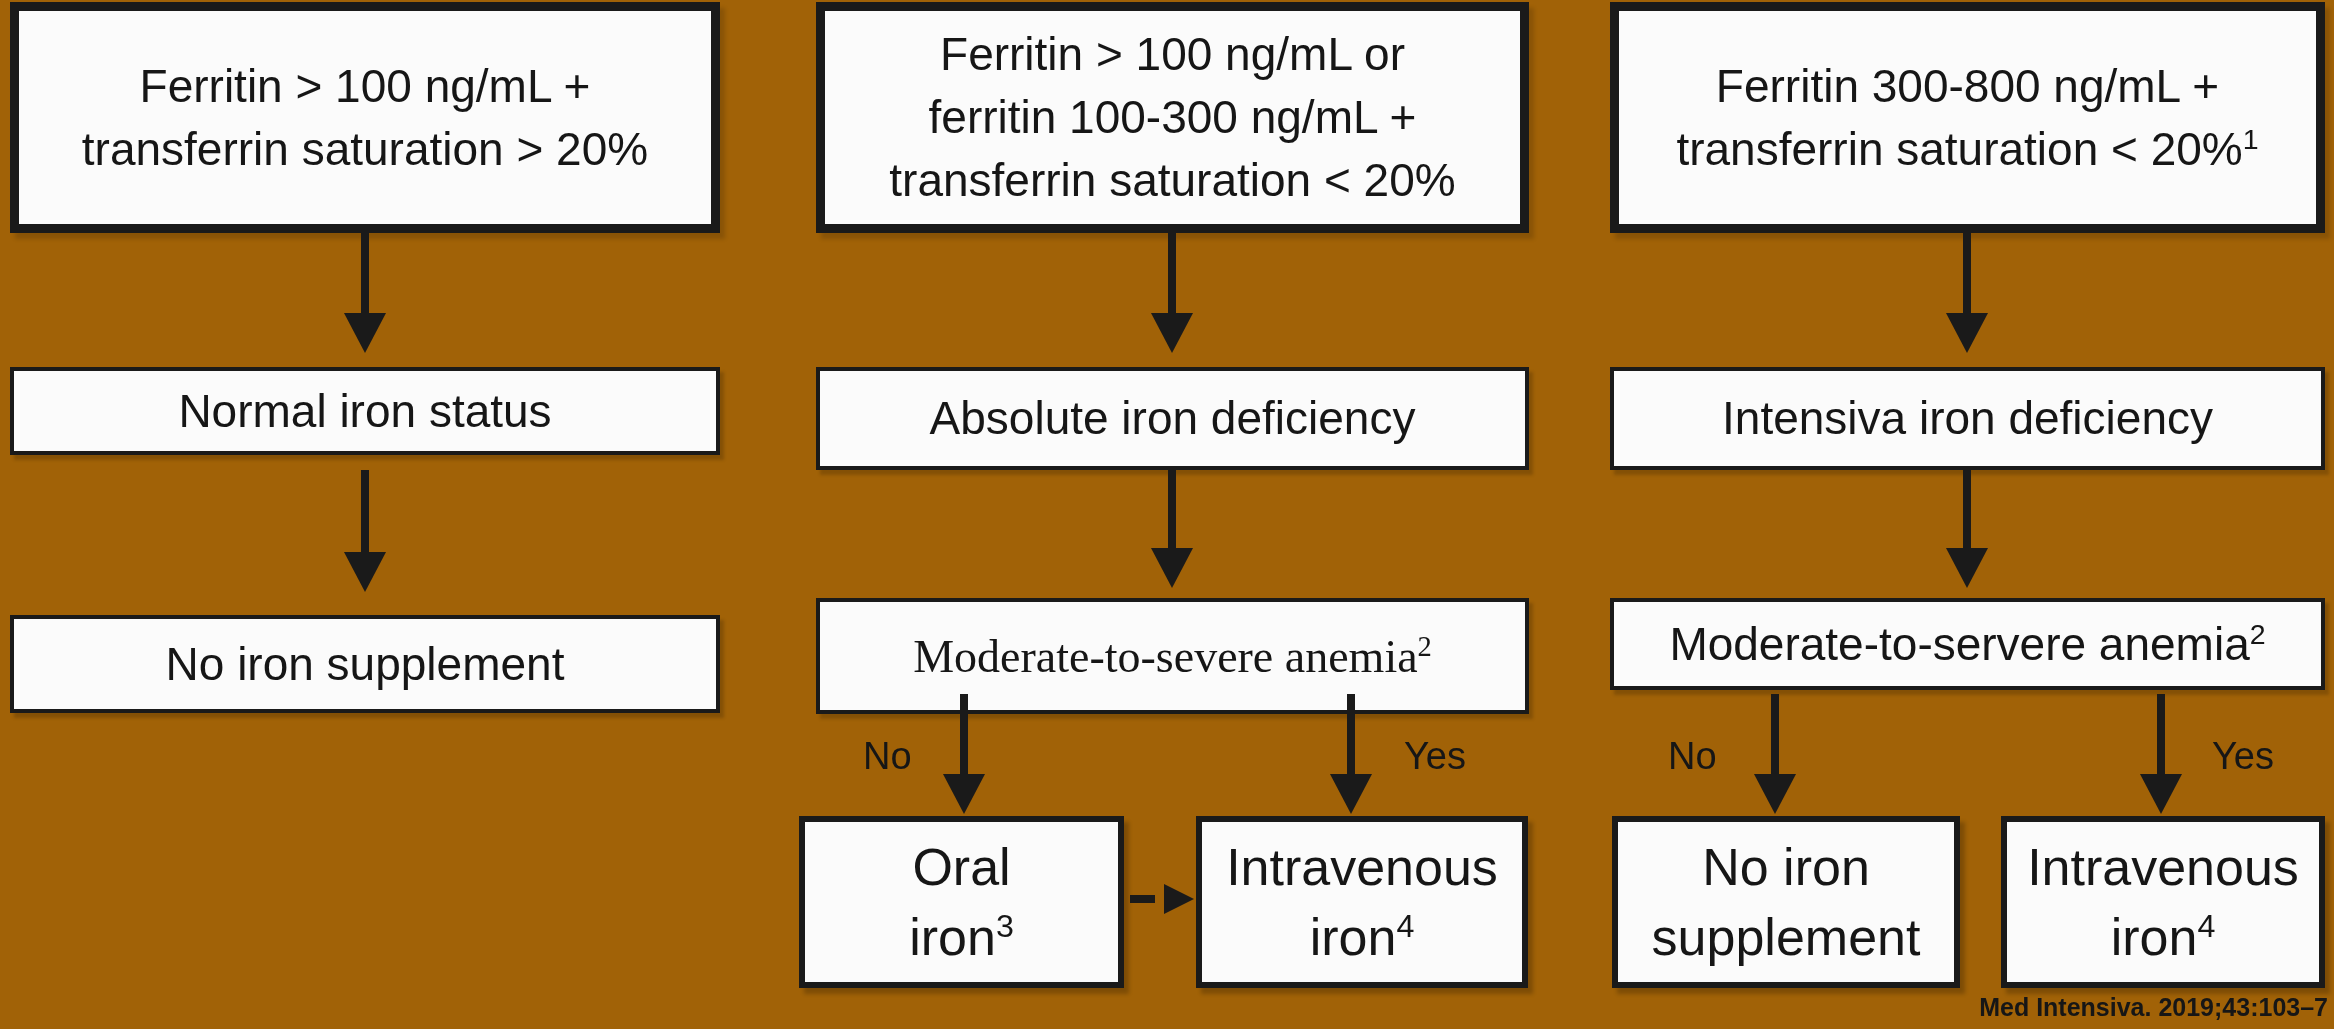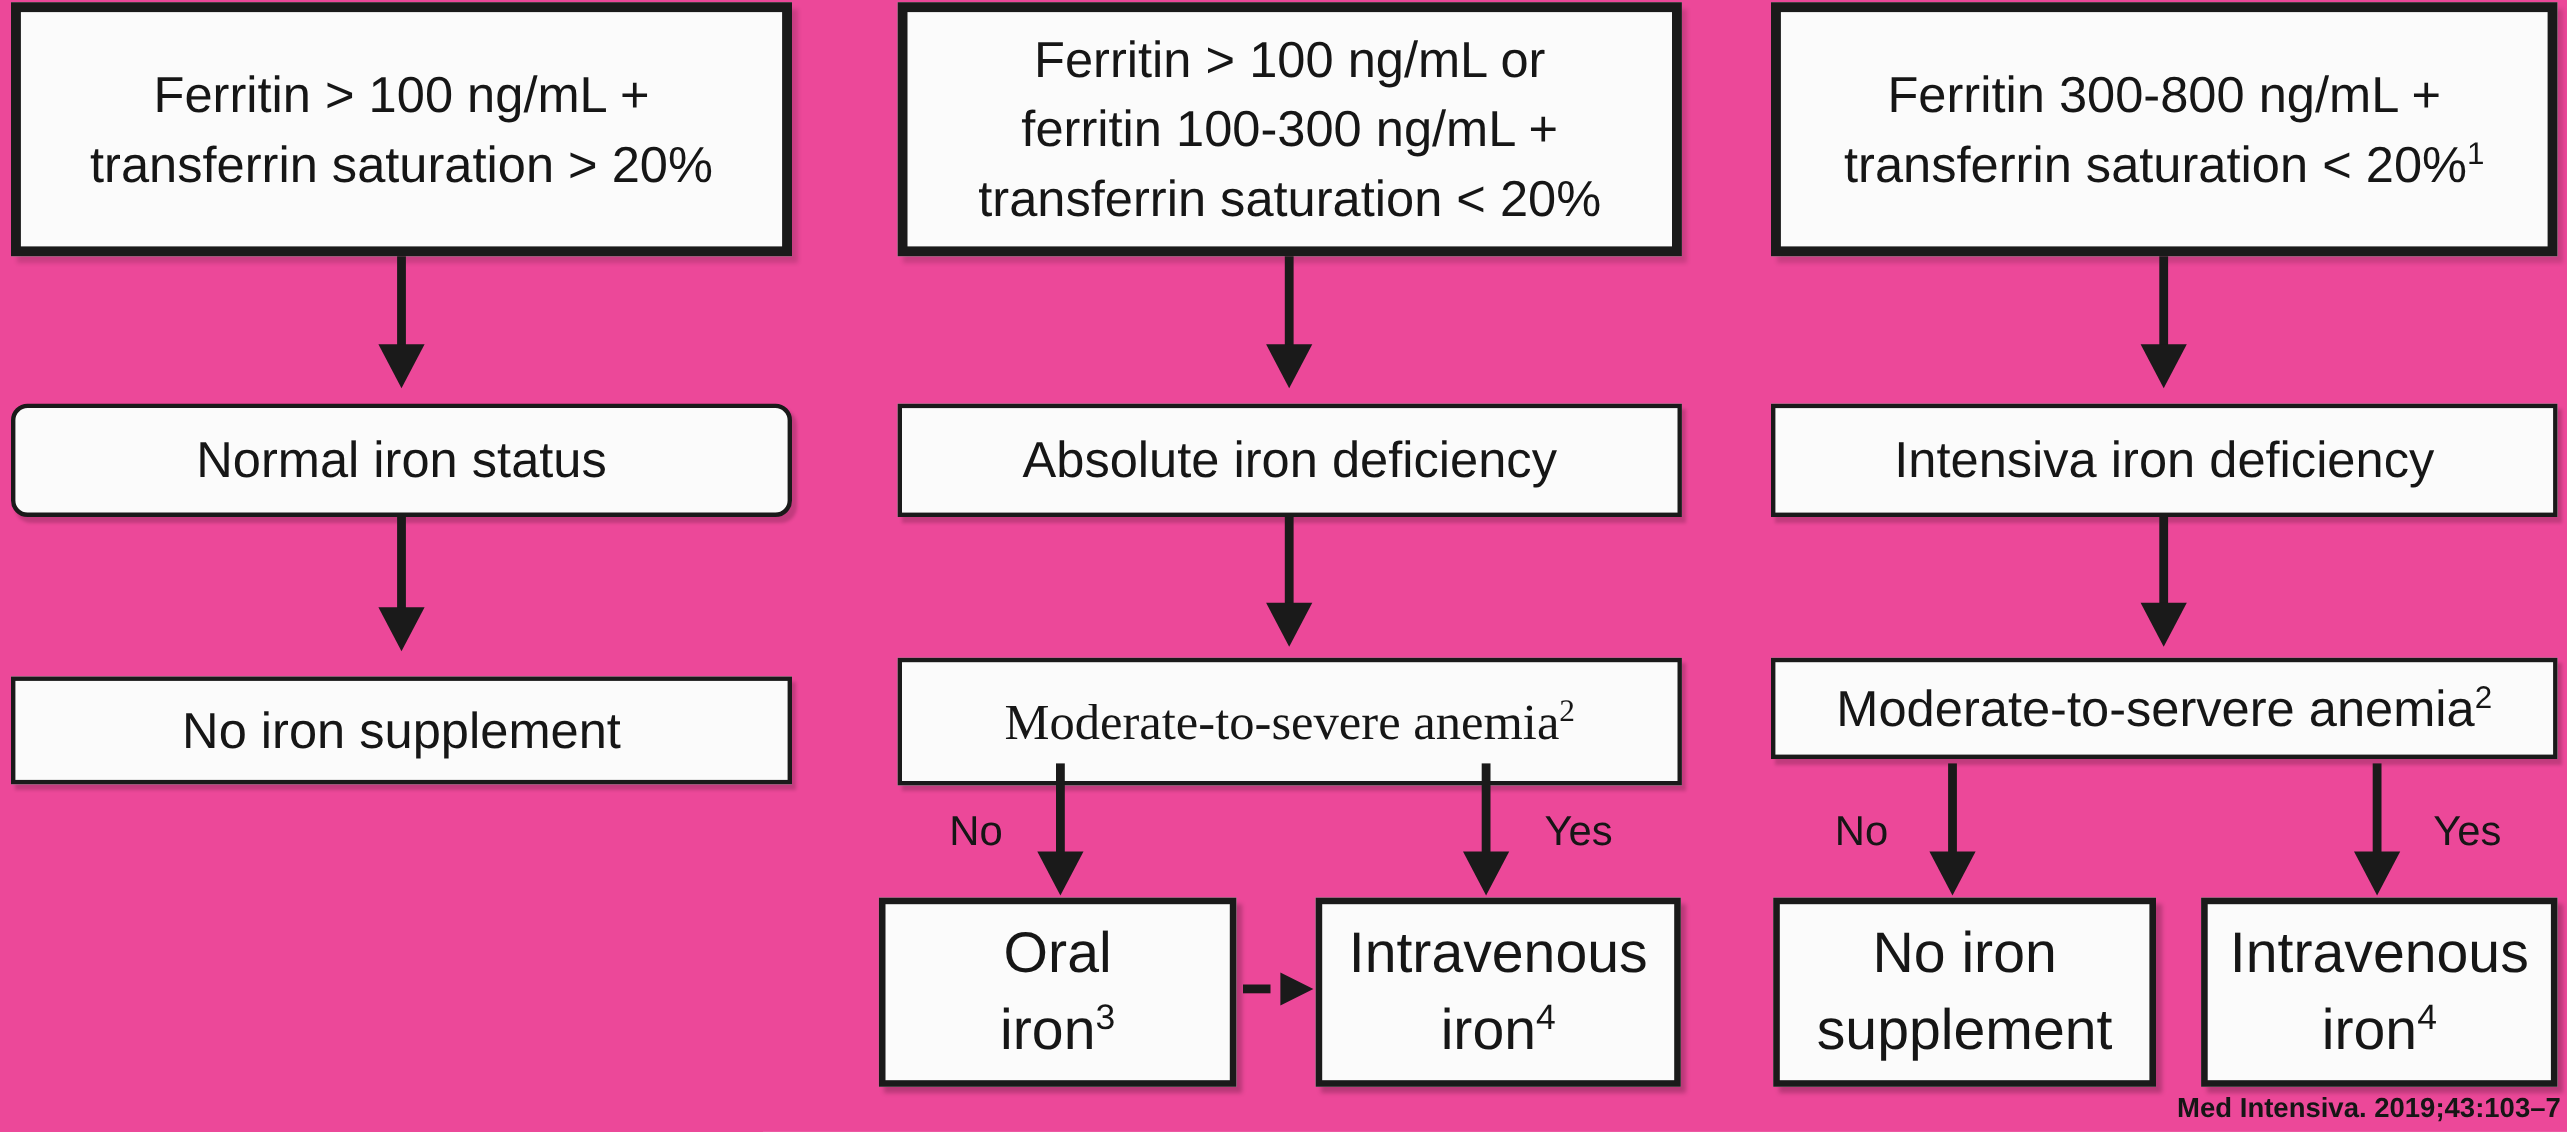--- a/index.html
+++ b/index.html
@@ -1,32 +1,32 @@
 <!DOCTYPE html>
 <html><head>
 <meta charset="utf-8">
 <style>
   html,body{margin:0;padding:0;background:#ffffff;}
   #canvas{
-    position:relative;width:2334px;height:1029px;background:#ec4899;overflow:hidden;
+    position:relative;width:2334px;height:1029px;background:#a16207;overflow:hidden;
     font-family:"Liberation Sans","DejaVu Sans",sans-serif;color:#161616;
   }
   .box{
     position:absolute;background:#fbfbfb;border:4px solid #1a1a1a;
     display:flex;flex-direction:column;align-items:center;justify-content:center;
     text-align:center;box-sizing:border-box;box-shadow:4px 5px 3px rgba(0,0,0,0.18);
   }
   .thick{border-width:9px;box-shadow:5px 6px 4px rgba(0,0,0,0.15);}
   .outcome{border-width:6px;box-shadow:5px 6px 4px rgba(0,0,0,0.22);}
   .line{font-size:46px;line-height:63px;white-space:nowrap;}
   .outcome .line{font-size:52px;line-height:70px;}
   sup{font-size:62%;line-height:0;}
   
   .c1-t{left:10px;top:2px;width:710px;height:231px;}
-  .c1-m{left:10px;top:367px;width:710px;height:103px;border-radius:15px;}
+  .c1-m{left:10px;top:367px;width:710px;height:88px;}
   .c1-b{left:10px;top:615px;width:710px;height:98px;}
   
   .c2-t{left:816px;top:2px;width:713px;height:231px;}
   .c2-m{left:816px;top:367px;width:713px;height:103px;}
   .c2-b{left:816px;top:598px;width:713px;height:116px;font-family:Liberation Serif, serif;}
   .c2-no{left:799px;top:816px;width:325px;height:172px;justify-content:center;}
   .c2-yes{left:1196px;top:816px;width:332px;height:172px;}
   
   .c3-t{left:1610px;top:2px;width:715px;height:231px;}
   .c3-m{left:1610px;top:367px;width:715px;height:103px;}

